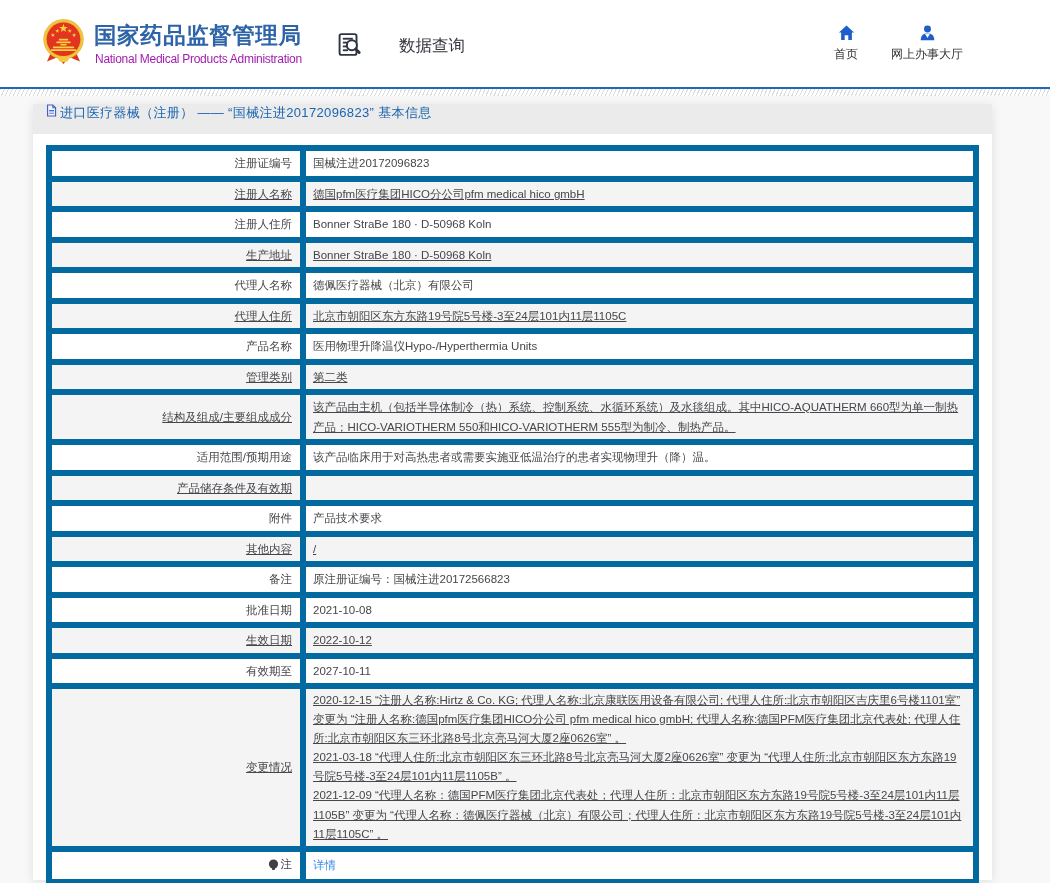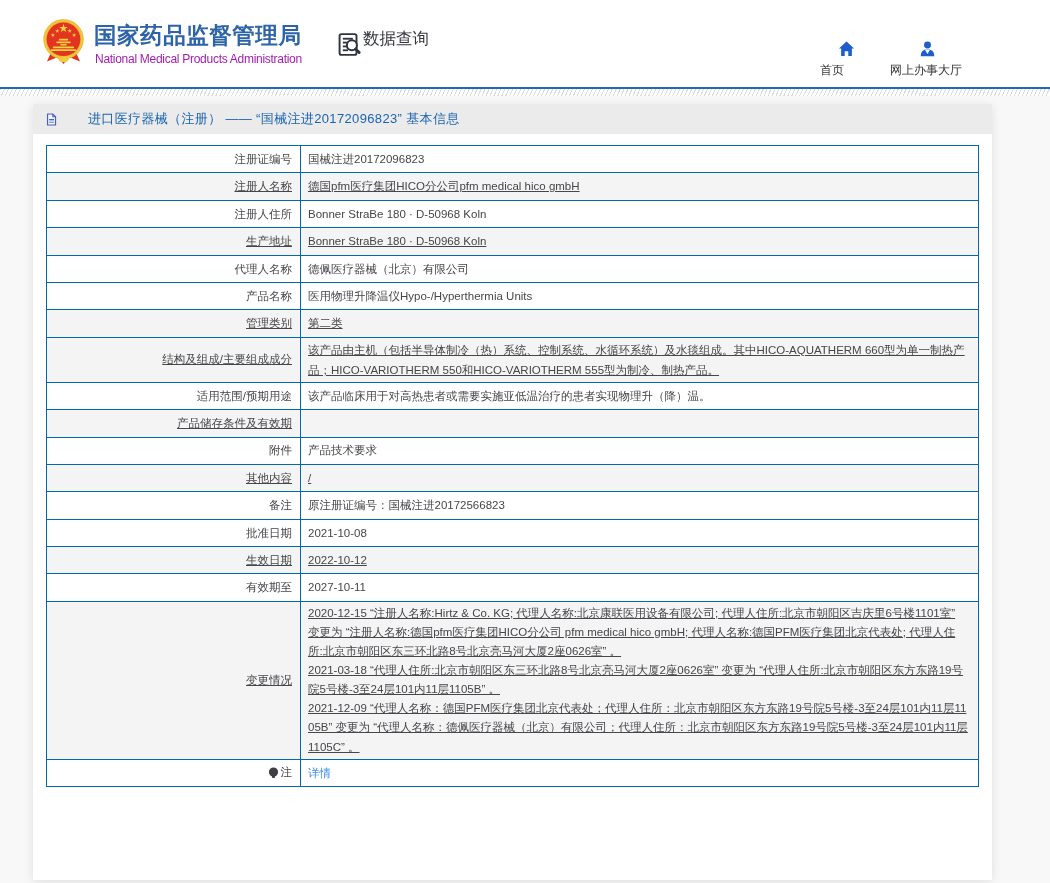--- a/index.html
+++ b/index.html
@@ -9,41 +9,41 @@
   
   .header { position:absolute; left:0; top:0; width:1050px; height:87px; background:#ffffff; }
   .blue-line { position:absolute; left:0; top:86.5px; width:1050px; height:2.2px; background:#2368b8; }
   .stripe-band { position:absolute; left:0; top:89px; width:1050px; height:7px; background:#ffffff;
     background-image:repeating-linear-gradient(115deg,#dcdcdc 0px,#dcdcdc 1px,#ffffff 1px,#ffffff 3.6px); }
 
   .emblem { position:absolute; left:43px; top:18px; width:41px; height:47px; }
   .brand-cn { position:absolute; left:94px; top:20px; font-size:22.5px; font-weight:bold; color:#2d63a7; letter-spacing:0.55px; white-space:nowrap; }
   .brand-en { position:absolute; left:95px; top:51.5px; font-size:12px; letter-spacing:-0.28px; color:#a21caf; white-space:nowrap; }
 
-  .dataquery { position:absolute; left:336px; top:32px; display:flex; align-items:flex-start; }
+  .dataquery { position:absolute; left:336px; top:32px; display:flex; align-items:flex-end;gap:36px; }
   .dataquery svg { width:26px; height:25px; }
   .dq-label { font-size:16.5px; color:#33343c; margin-left:1px; margin-top:-4px; }
 
-  .nav-item { position:absolute; top:39px; cursor:pointer; }
+  .nav-item { position:absolute; top:23px; text-align:center; cursor:pointer; }
   .nav-home { left:820px; width:52px; }
   .nav-hall { left:890px; width:74px; }
   .nav-item svg { width:17px; height:16px; display:block; margin:1.5px auto 0 auto; }
   .nav-label { display:block; margin-top:5px; font-size:12px; color:#333333; white-space:nowrap; }
 
   
   .card { position:absolute; left:33px; top:104px; width:959px; height:776px; background:#ffffff;
           box-shadow:0 2px 10px rgba(0,0,0,0.10); }
-  .card-titlebar { height:30px; background:#ebebeb; display:flex; align-items:center; padding-left:13px;gap:28px; }
+  .card-titlebar { height:30px; background:#ebebeb; display:flex; align-items:flex-start; padding-left:13px; }
   .card-titlebar svg { width:11px; height:13px; flex:none; }
   .card-title { font-size:13px; color:#1a64b0; margin-left:3px; letter-spacing:0.35px; white-space:nowrap; }
 
   
   .tbl-wrap { margin:11px 13px 0 13px; }
   table.info { width:933px; border-collapse:collapse; table-layout:fixed; }
-  table.info td { border:1px solid #0369a1; font-size:11.5px; color:#46464b; line-height:20.5px;
+  table.info td { border:6px solid #0369a1; font-size:11.5px; color:#46464b; line-height:20.5px;
                   height:27.4px; vertical-align:middle; }
   td.lbl { width:254px; text-align:right; padding:2px 8px 2px 4px; }
   td.val { padding:2px 9px 2px 7px; word-break:break-all; }
   tr.alt td { background:#f4f4f4;text-decoration:underline; }
   tr.tall td { height:44px; }
   tr.tall td.val { line-height:20px;margin-top:14px; }
   tr.huge td { height:157px; }
   tr.huge td.val { line-height:19.1px; padding-top:2px; padding-bottom:2px; }
   .para { }
   a.detail-link { color:#3d8ce8; text-decoration:none; cursor:pointer; }
@@ -138,20 +138,24 @@
             <td class="val">Bonner StraBe 180 · D-50968 Koln</td>
           </tr>
           <tr class="alt">
             <td class="lbl">生产地址</td>
             <td class="val">Bonner StraBe 180 · D-50968 Koln</td>
           </tr>
           <tr>
             <td class="lbl">代理人名称</td>
             <td class="val">德佩医疗器械（北京）有限公司</td>
           </tr>
+          <tr class="alt">
+            <td class="lbl">代理人住所</td>
+            <td class="val">北京市朝阳区东方东路19号院5号楼-3至24层101内11层1105C</td>
+          </tr>
           <tr>
             <td class="lbl">产品名称</td>
             <td class="val">医用物理升降温仪Hypo-/Hyperthermia Units</td>
           </tr>
           <tr class="alt">
             <td class="lbl">管理类别</td>
             <td class="val">第二类</td>
           </tr>
           <tr class="alt tall">
             <td class="lbl">结构及组成/主要组成成分</td>

